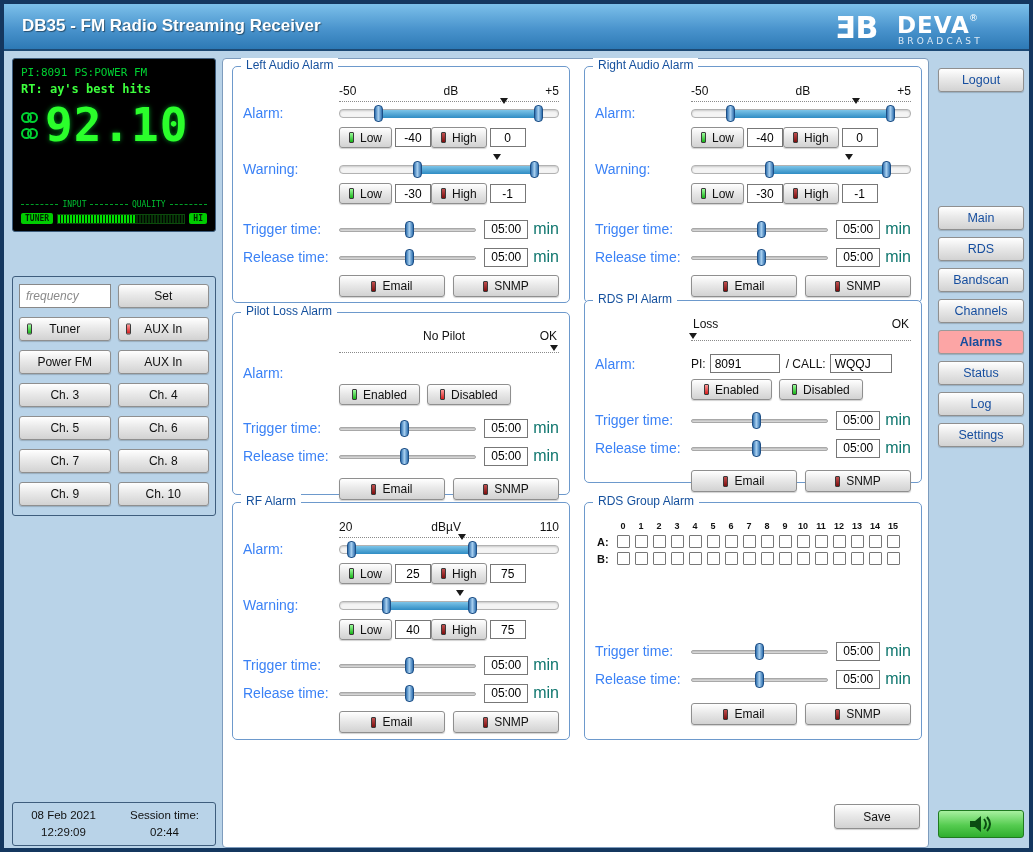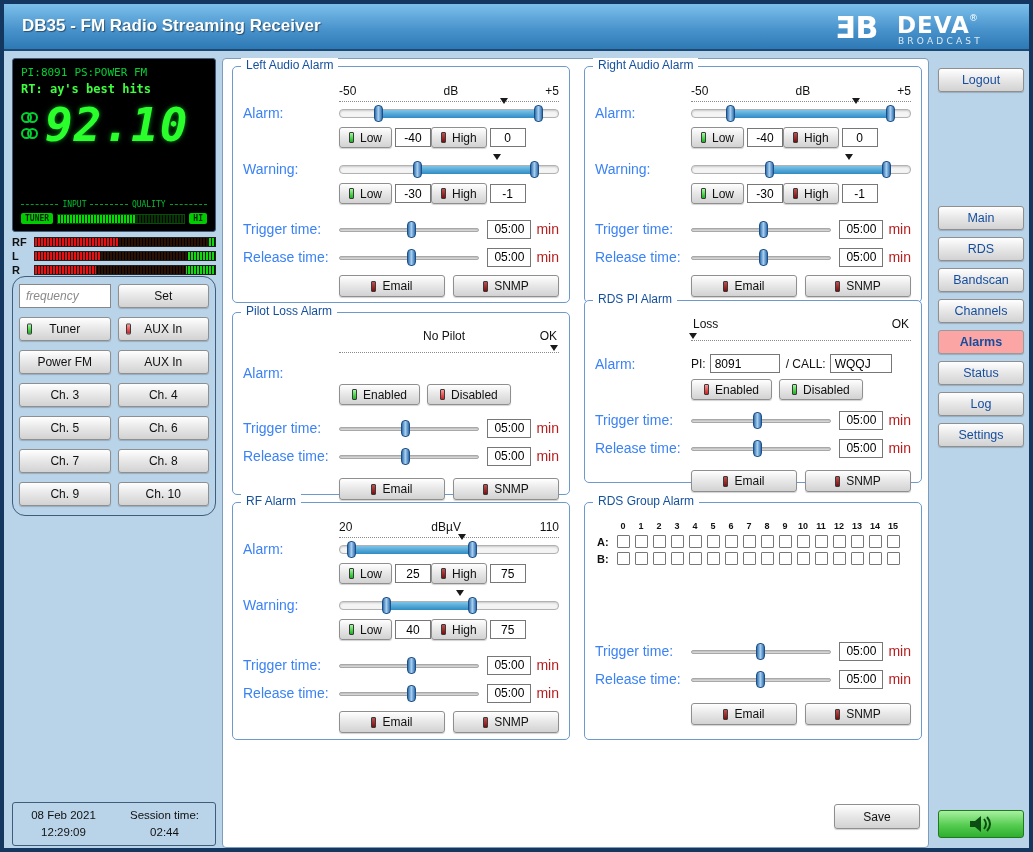--- a/index.html
+++ b/index.html
@@ -19,37 +19,37 @@
   
   .lcd{position:absolute;left:8px;top:54px;width:204px;height:174px;background:#000;border:1px solid #3e5d7d;border-radius:3px;padding:7px 8px;display:flex;flex-direction:column;font-family:"DejaVu Sans Mono",monospace}
   .lcdline1{font-size:11px;color:#00d232;white-space:nowrap;margin-bottom:3px}
   .lcdline1 .lv{margin-right:7px}
   .lcdline2{font-size:12px;font-weight:bold;color:#3dff3d;margin-bottom:4px}
   .freqrow{display:flex;align-items:center;margin:2px 0 auto}
   .stereoicons{display:flex;flex-direction:column;gap:5px;margin-right:7px}
   .iconrow{line-height:0}
   .ring{display:inline-block;width:11px;height:11px;border:2px solid #00d232;border-radius:50%}
   .ring+.ring{margin-left:-5px}
-  .freqdigits{font-size:46px;font-weight:bold;font-style:italic;color:#2bff2b;letter-spacing:1px;line-height:1;text-shadow:0 0 5px rgba(0,255,60,.55)}
+  .freqdigits{font-size:46px;font-weight:bold;color:#2bff2b;letter-spacing:1px;line-height:1;text-shadow:0 0 5px rgba(0,255,60,.55)}
   .lcdlabels{display:flex;align-items:center;gap:4px;color:#00c030;font-size:8px;margin-bottom:4px}
   .dash{flex:1;border-top:1px dashed #00a028;height:0}
   .lcdmeterrow{display:flex;align-items:center;gap:4px}
   .gbadge{background:#00cc00;color:#002200;font-size:8px;font-weight:bold;padding:1px 4px;border-radius:2px}
   .sigmeter{position:relative;flex:1;height:10px;background:#073307;border:1px solid #0c4a0c;overflow:hidden}
   .sig-fill{position:absolute;left:0;top:0;bottom:0;background:#00e000}
   .m-mask{position:absolute;inset:0;background:repeating-linear-gradient(90deg,transparent 0 2px,rgba(0,0,0,.88) 2px 3px)}
   
   .metersbox{position:absolute;left:8px;top:232px;width:204px}
   .mrow{display:flex;align-items:center;margin-bottom:2px}
   .mlabel{width:22px;font-size:11px;font-weight:bold;color:#111}
   .meter{position:relative;flex:1;height:10px;background:#2a1206;border:1px solid #222;overflow:hidden}
   .m-red{position:absolute;left:0;top:0;bottom:0;background:#e81010}
   .m-green{position:absolute;top:0;bottom:0;background:#12d812}
   
-  .controls{position:absolute;left:8px;top:272px;width:204px;height:240px;border:1px solid #3e5d7d;border-radius:13px;padding:7px 6px;display:grid;grid-template-columns:1fr 1fr;gap:9px 7px;grid-auto-rows:24px;align-content:start}
+  .controls{position:absolute;left:8px;top:272px;width:204px;height:240px;border:1px solid #3e5d7d;border-radius:3px;padding:7px 6px;display:grid;grid-template-columns:1fr 1fr;gap:9px 7px;grid-auto-rows:24px;align-content:start}
   .freqinput{width:100%;height:24px;border:1px solid #888;background:#fff;font-size:12px;padding:0 6px;font-family:inherit}
   .freqinput::placeholder{font-style:italic;color:#8a8a8a}
   .btn.preset{height:24px;font-size:12px}
   
   .phonesbox{position:absolute;left:8px;top:764px;width:204px;height:30px;border:1px solid #3e5d7d;border-radius:3px;display:flex;align-items:center;padding:0 10px;gap:10px}
   .phoneslabel{font-size:12.5px;color:#111}
   .statusbox{position:absolute;left:8px;top:798px;width:204px;height:44px;border:1px solid #3e5d7d;border-radius:3px;display:flex;align-items:center}
   .sb-col{flex:1;text-align:center;font-size:11.5px;color:#111;line-height:1.45}
   
   .main{position:absolute;left:218px;top:54px;width:707px;height:790px;background:#fff;border:1px solid #7e9cbd;border-radius:4px}
@@ -80,21 +80,21 @@
   .slider .thumb{position:absolute;top:0;width:9px;height:17px;margin-left:-5px;background:linear-gradient(90deg,#2f6fae,#a8d0f0 48%,#2f6fae);border:1px solid #1d4f86;border-radius:4px;cursor:pointer}
   .tri{width:0;height:0;border-left:4px solid transparent;border-right:4px solid transparent;border-top:6px solid #1a1a1a}
   .slider .marker{position:absolute;top:-7px;margin-left:-4px}
   .lhrow{margin-bottom:12px}
   .lhrow2{margin-bottom:15px}
   .lh{flex:1;display:flex;}
   .lhgroup{display:flex;align-items:center;gap:3px}
   .btn.small{height:21px;padding:0 9px}
   .valbox{width:36px;height:19px;border:1px solid #777;background:#fff;font-size:12px;text-align:center;font-family:inherit;padding:0 2px}
   .valbox.time{width:44px;margin-left:8px}
-  .unit{font-size:14px;margin-left:5px;color:#b91c1c}
+  .unit{font-size:16px;margin-left:5px;color:#0f766e}
   .timerow{margin-bottom:8px;height:20px}
   .erow{margin-top:2px}
   .ebtns{flex:1;display:flex;gap:8px}
   .btn.wide{flex:1;height:22px}
   
   .statusrowwrap{margin-bottom:12px}
   .statusrow{position:relative;flex:1;display:flex;justify-content:space-between;border-bottom:1px dotted #8a8a8a;padding:0 2px 9px;font-size:12px;color:#111}
   .off40{margin-left:38%}
   .smarker{position:absolute;bottom:1px;margin-left:-4px}
   .alabelrow{margin-bottom:3px;height:16px}
@@ -154,46 +154,20 @@
     <div class="lcdmeterrow">
       <span class="gbadge">TUNER</span>
       <div class="sigmeter">
           <div class="sig-fill" style="width: 62%;"></div>
           <div class="m-mask"></div>
         </div>
       <span class="gbadge">HI</span>
     </div>
   </div>
 
-  <div class="metersbox">
-    <div class="mrow">
-      <span class="mlabel">RF</span>
-      <div class="meter">
-          <div class="m-red" style="width: 46%;"></div>
-          <div class="m-green" style="left: 96%; width: 4%;"></div>
-          <div class="m-mask"></div>
-        </div>
-    </div>
-    <div class="mrow">
-      <span class="mlabel">L</span>
-      <div class="meter">
-          <div class="m-red" style="width: 36%;"></div>
-          <div class="m-green" style="left: 85%; width: 15%;"></div>
-          <div class="m-mask"></div>
-        </div>
-    </div>
-    <div class="mrow">
-      <span class="mlabel">R</span>
-      <div class="meter">
-          <div class="m-red" style="width: 34%;"></div>
-          <div class="m-green" style="left: 84%; width: 16%;"></div>
-          <div class="m-mask"></div>
-        </div>
-    </div>
-  </div>
 
   <div class="controls" id="controls-grid">
     <input class="freqinput" type="text" placeholder="frequency" style="">
     <button class="btn">Set</button>
   <button class="btn preset">
         <i class="led abs green"></i>
         <span>Tuner</span>
       </button>
       <button class="btn preset">
         <i class="led abs red"></i>

